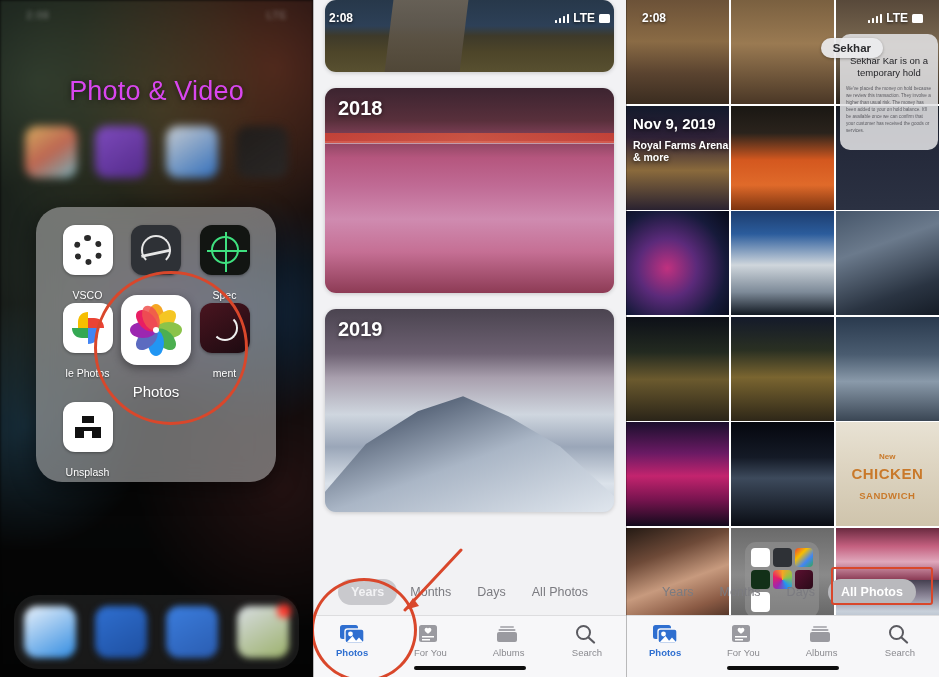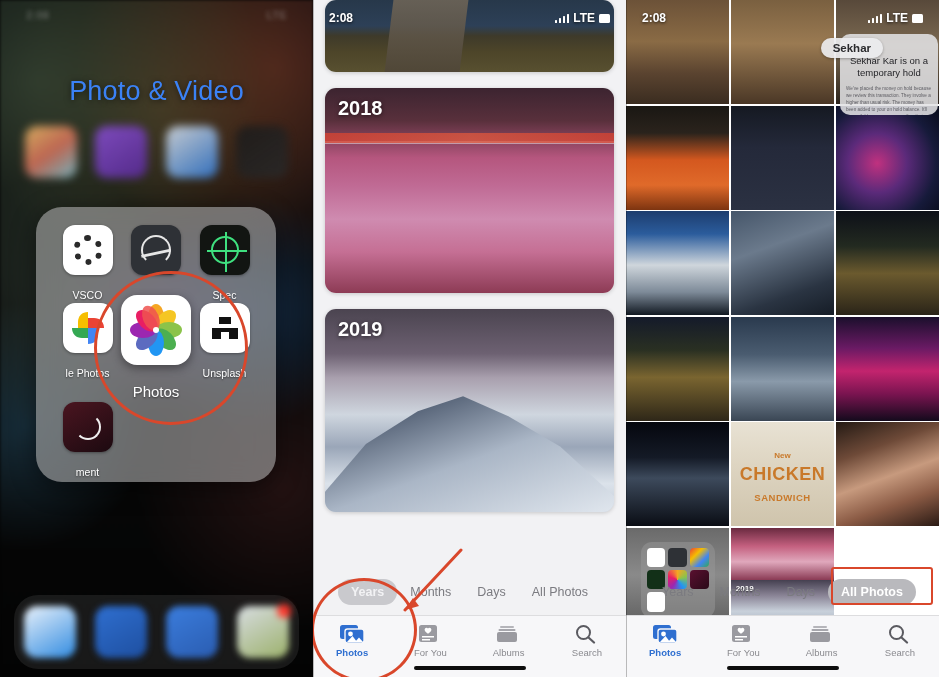--- a/index.html
+++ b/index.html
@@ -31,21 +31,21 @@
     position:absolute; top:0; left:0; right:0; height:30px;
     display:flex; align-items:center; justify-content:space-between;
     padding:0 26px; z-index:5;
   }
   .home-statusbar .st-left, .home-statusbar .st-right {
     color:rgba(210,210,210,.30); font-size:11px; font-weight:600;
     filter:blur(2.2px); letter-spacing:.3px;
   }
   .folder-title {
     position:absolute; top:76px; left:0; right:0; text-align:center;
-    color:#3b82f6; font-size:27px; font-weight:400; letter-spacing:.2px;
+    color:#d946ef; font-size:27px; font-weight:400; letter-spacing:.2px;
     text-shadow:0 1px 6px rgba(0,0,0,.6); z-index:6;
   }
   
   .bg-icon-row { position:absolute; left:0; right:0; z-index:2;
                  display:flex; justify-content:space-around; padding:0 16px; }
   .bg-icon { width:52px; height:52px; border-radius:12px; filter:blur(4px); opacity:.85; }
 
   
   .folder {
     position:absolute; left:36px; top:207px; width:240px; height:275px;
@@ -219,32 +219,32 @@
   .g-folder  { background:linear-gradient(180deg,#6a6a6a 0%,#8a8a8a 45%,#5a5a5a 100%); }
   .g-hockey2 { background:linear-gradient(180deg,#6a2a40 0%,#c4607f 35%,#e0a8bc 65%,#8a3a54 100%); }
   .g-mtn2    { background:linear-gradient(180deg,#454050 0%,#8a8496 30%,#c8d0da 60%,#98a4b4 100%); }
 
   .sel-btn {
     position:absolute; right:56px; top:38px; z-index:6;
     background:rgba(236,236,238,.92); color:#2b2b2e; font-size:11.5px; font-weight:600;
     padding:4px 12px; border-radius:13px; box-shadow:0 1px 3px rgba(0,0,0,.3);
   }
   .notif-card {
-    position:absolute; left:214px; top:34px; width:98px; height:81px; z-index:5;
+    position:absolute; left:214px; top:34px; width:98px; height:116px; z-index:5;
     background:rgba(225,225,228,.88); border-radius:10px; padding:5px 6px;
     overflow:hidden;
   }
   .notif-title { font-size:9.5px; color:#242428; text-align:center; line-height:1.3;
                  font-weight:400; margin-top:16px; }
   .notif-body  { font-size:4.6px; color:#5c5c62; line-height:1.55; margin-top:5px; }
 
   .chicken-txt { position:absolute; left:50%; top:50%; transform:translate(-50%,-50%);
                  text-align:center; color:#c9792a; font-weight:700; line-height:1.25; }
   .chicken-txt .l1 { font-size:8px; }
-  .chicken-txt .l2 { font-size:18px; letter-spacing:.5px; }
+  .chicken-txt .l2 { font-size:15px; letter-spacing:.5px; }
   .chicken-txt .l3 { font-size:9.5px; letter-spacing:.5px; }
 
   
   .mini-folder { position:absolute; left:50%; top:50%; transform:translate(-50%,-50%);
                  width:74px; height:76px; background:rgba(150,150,150,.55);
                  border-radius:11px; display:grid; grid-template-columns:repeat(3,1fr);
                  grid-template-rows:repeat(3,1fr); gap:3px; padding:6px; }
   .mini-ic { border-radius:4px; }
 
   
@@ -341,37 +341,37 @@
                 <ellipse cx="0" cy="-13" rx="8" ry="13" fill="#E91E63" transform="rotate(315)"></ellipse>
                 <ellipse cx="0" cy="-13" rx="8" ry="13" fill="#EF5350" transform="rotate(337)" opacity=".85"></ellipse>
                 <circle cx="0" cy="0" r="3" fill="#fff"></circle>
               </g>
             </svg>
           </div>
           <span class="app-label" style="font-size:15px;margin-top:4px">Photos</span>
         </div>
 
         <div class="app">
+          <div class="app-icon ic-moment">
+              <span class="mo"></span>
+            </div>
+          <span class="app-label">ment</span>
+        </div>
+
+        <div class="app">
           <div class="app-icon ic-unsplash">
             <span class="us">
                 <span class="top"></span>
                 <span class="bot"></span>
                 <span class="cut"></span>
               </span>
           </div>
           <span class="app-label">Unsplash</span>
         </div>
 
-        <div class="app">
-          <div class="app-icon ic-moment">
-              <span class="mo"></span>
-            </div>
-          <span class="app-label">ment</span>
-        </div>
-
         <div></div>
         <div></div>
       </div>
     </div>
 
     <div class="dock">
       <div class="dock-icon" style="background:linear-gradient(150deg,#eaf2fb,#2f8ae0)"></div>
       <div class="dock-icon" style="background:linear-gradient(150deg,#2f6fd0,#1e4fa0)"></div>
       <div class="dock-icon" style="background:linear-gradient(150deg,#3b7ddd,#2a5cb0)"></div>
       <div class="dock-icon" style="background:linear-gradient(150deg,#d8dde2,#9bb06a)">
@@ -479,20 +479,24 @@
 
   <div class="divider" style="left:626px"></div>
 
   <div class="panel-grid">
 
     <div class="photo-grid">
       <div class="cell g-stadium1"></div>
       <div class="cell g-stadium2"></div>
       <div class="cell g-stadium3"></div>
 
+      <div class="cell g-arena">
+        <span class="ov-title">Nov 9, 2019</span>
+        <span class="ov-sub">Royal Farms Arena &amp; more</span>
+      </div>
       <div class="cell g-player"></div>
       <div class="cell g-notif"></div>
 
       <div class="cell g-nebula"></div>
       <div class="cell g-football"></div>
       <div class="cell g-bokeh"></div>
 
       <div class="cell g-night1"></div>
       <div class="cell g-night2"></div>
       <div class="cell g-blur"></div>

